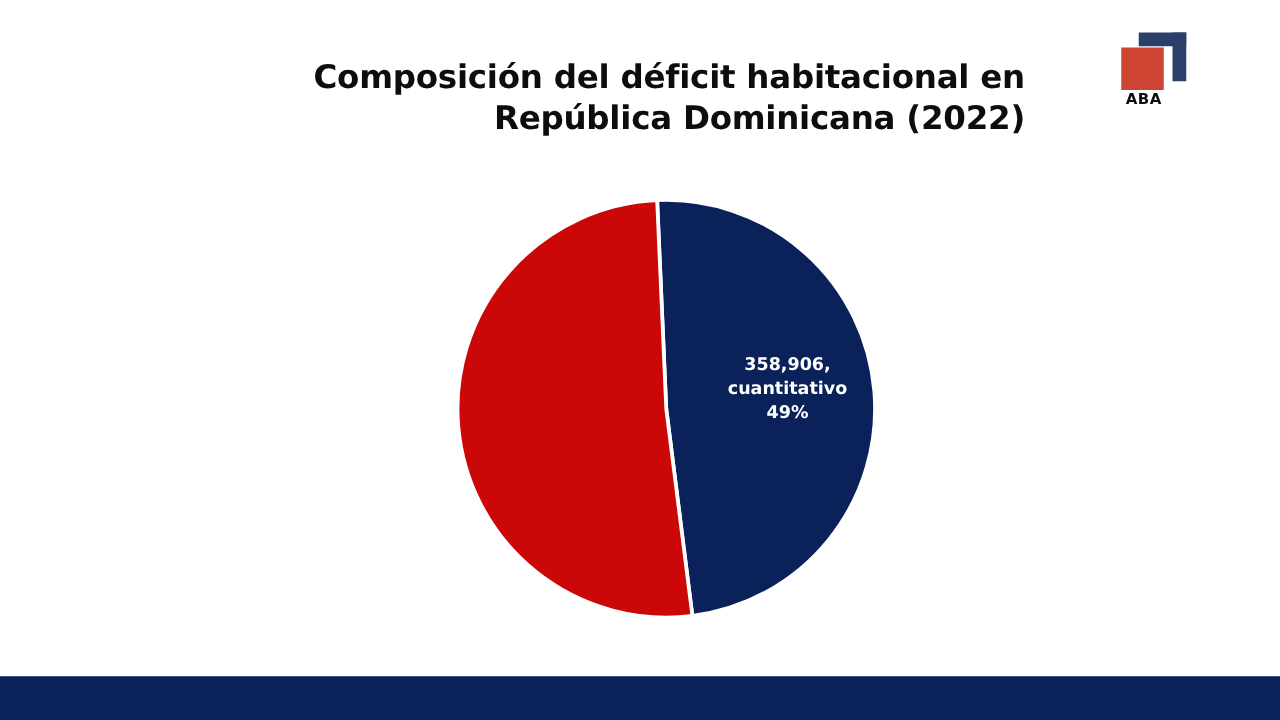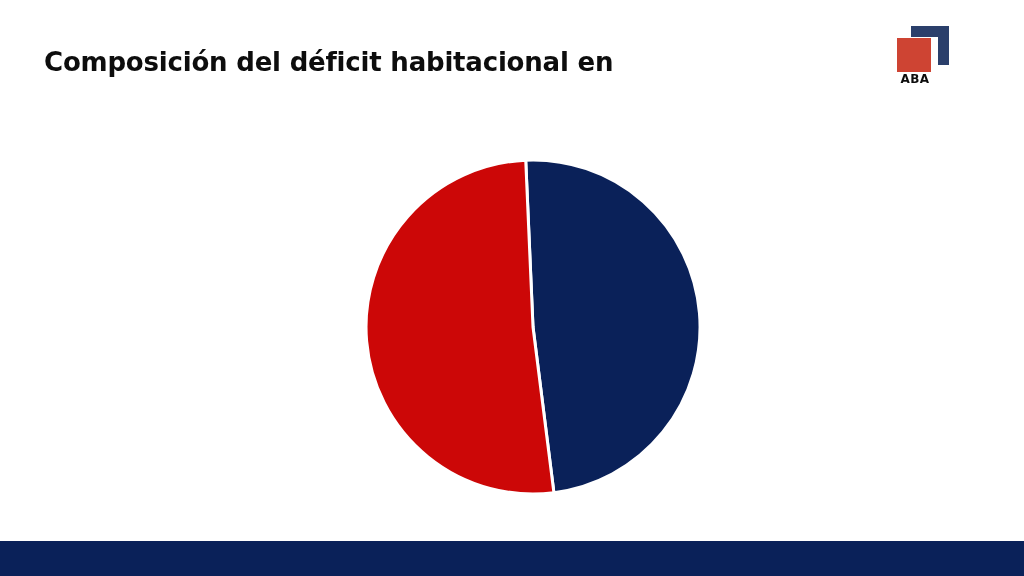--- a/index.html
+++ b/index.html
@@ -23,23 +23,22 @@
     inset: 0;
     background: #ffffff;
   }
 
   
   #title-block {
     position: absolute;
     left: 0;
     top: 46px;
     width: 820px;
-    text-align: left;
+    text-align: right;
     padding-left: 0;
-    margin-left: 44px;
   }
   #title-block .title-line {
     display: block;
     font-size: 26px;
     font-weight: 700;
     line-height: 33px;
     letter-spacing: -0.2px;
     color: #0d0d0d;
     font-family: "DejaVu Sans", sans-serif;
   }
@@ -141,37 +140,41 @@
     background: #0a2159;
   }
 </style>
 </head>
 <body>
 
 <div id="slide">
 
   <div id="title-block">
     <span class="title-line">Composición del déficit habitacional en</span>
+    <span class="title-line">República Dominicana (2022)</span>
   </div>
 
   <div id="logo">
     <div class="logo-mark">
       <div class="logo-bracket-h"></div>
       <div class="logo-bracket-v"></div>
       <div class="logo-square"></div>
     </div>
     <div class="logo-text">ABA</div>
   </div>
 
   <div id="pie-chart">
     <svg viewBox="0 0 346 346" xmlns="http://www.w3.org/2000/svg">
       <g id="pie-slices">
           <path d="M 173 173 L 165.72 6.16 A 167 167 0 0 1 193.91 338.69 Z" fill="#0a2159" stroke="#ffffff" stroke-width="3" stroke-linejoin="round"></path>
           <path d="M 173 173 L 193.91 338.69 A 167 167 0 1 1 165.72 6.16 Z" fill="#cc0707" stroke="#ffffff" stroke-width="3" stroke-linejoin="round"></path>
         </g>
     </svg>
   </div>
 
+  <div class="slice-label" id="slice-label-cuantitativo">358,906,
+cuantitativo
+49%</div>
 
 
   <div id="footer-bar"></div>
 
 </div>
 
 </body></html>

